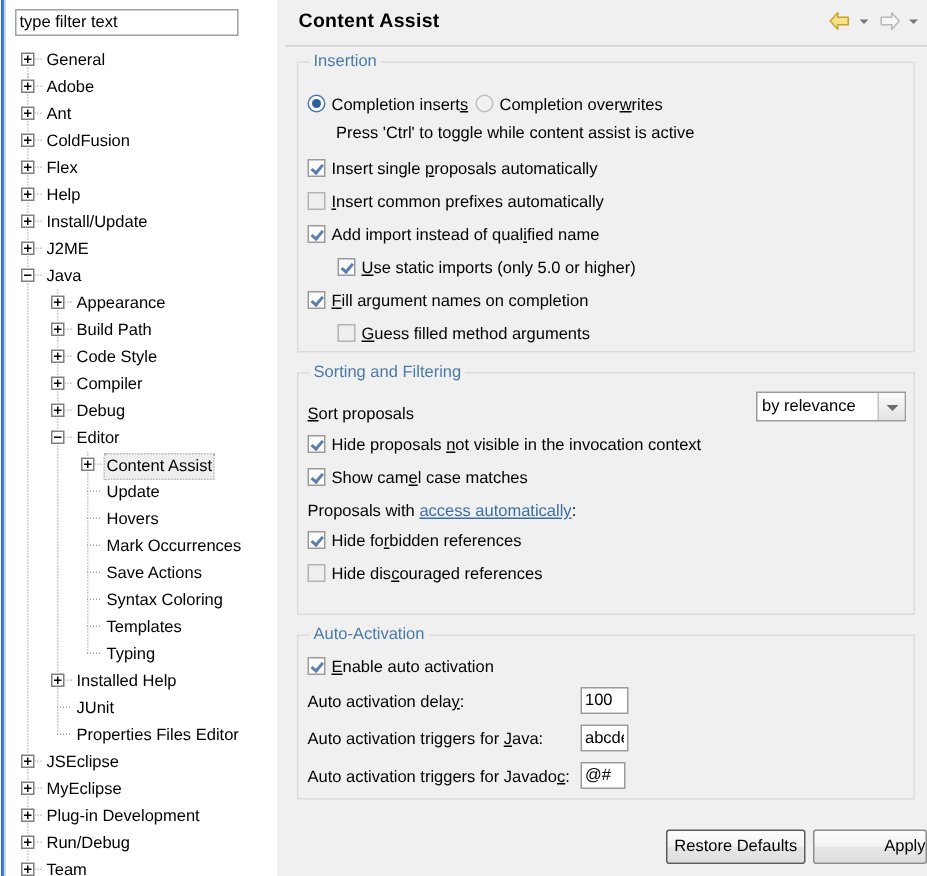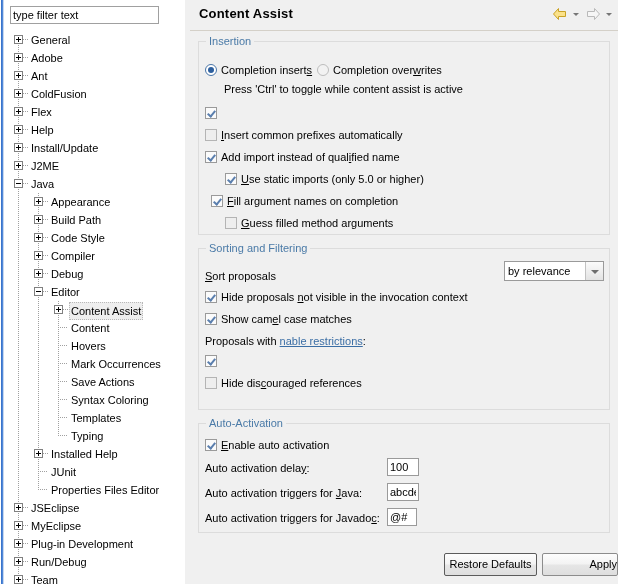--- a/index.html
+++ b/index.html
@@ -346,21 +346,21 @@
         <div class="tree-row"><div class="vline" style="left: 14px; top: 0px; height: 18px;"></div><div class="hline" style="left: 19px; width: 5px;"></div><div class="exp plus" style="left: 10px;"></div><span class="tree-label" style="margin-left: 25px;">Install/Update</span></div>
         <div class="tree-row"><div class="vline" style="left: 14px; top: 0px; height: 18px;"></div><div class="hline" style="left: 19px; width: 5px;"></div><div class="exp plus" style="left: 10px;"></div><span class="tree-label" style="margin-left: 25px;">J2ME</span></div>
         <div class="tree-row"><div class="vline" style="left: 14px; top: 0px; height: 18px;"></div><div class="hline" style="left: 19px; width: 5px;"></div><div class="exp" style="left: 10px;"></div><span class="tree-label" style="margin-left: 25px;">Java</span></div>
         <div class="tree-row"><div class="vline" style="left: 14px; top: 0px; height: 18px;"></div><div class="vline" style="left: 34px; top: 0px; height: 18px;"></div><div class="hline" style="left: 39px; width: 5px;"></div><div class="exp plus" style="left: 30px;"></div><span class="tree-label" style="margin-left: 45px;">Appearance</span></div>
         <div class="tree-row"><div class="vline" style="left: 14px; top: 0px; height: 18px;"></div><div class="vline" style="left: 34px; top: 0px; height: 18px;"></div><div class="hline" style="left: 39px; width: 5px;"></div><div class="exp plus" style="left: 30px;"></div><span class="tree-label" style="margin-left: 45px;">Build Path</span></div>
         <div class="tree-row"><div class="vline" style="left: 14px; top: 0px; height: 18px;"></div><div class="vline" style="left: 34px; top: 0px; height: 18px;"></div><div class="hline" style="left: 39px; width: 5px;"></div><div class="exp plus" style="left: 30px;"></div><span class="tree-label" style="margin-left: 45px;">Code Style</span></div>
         <div class="tree-row"><div class="vline" style="left: 14px; top: 0px; height: 18px;"></div><div class="vline" style="left: 34px; top: 0px; height: 18px;"></div><div class="hline" style="left: 39px; width: 5px;"></div><div class="exp plus" style="left: 30px;"></div><span class="tree-label" style="margin-left: 45px;">Compiler</span></div>
         <div class="tree-row"><div class="vline" style="left: 14px; top: 0px; height: 18px;"></div><div class="vline" style="left: 34px; top: 0px; height: 18px;"></div><div class="hline" style="left: 39px; width: 5px;"></div><div class="exp plus" style="left: 30px;"></div><span class="tree-label" style="margin-left: 45px;">Debug</span></div>
         <div class="tree-row"><div class="vline" style="left: 14px; top: 0px; height: 18px;"></div><div class="vline" style="left: 34px; top: 0px; height: 18px;"></div><div class="hline" style="left: 39px; width: 5px;"></div><div class="exp" style="left: 30px;"></div><span class="tree-label" style="margin-left: 45px;">Editor</span></div>
         <div class="tree-row selected"><div class="vline" style="left: 14px; top: 0px; height: 18px;"></div><div class="vline" style="left: 34px; top: 0px; height: 18px;"></div><div class="vline" style="left: 54px; top: 0px; height: 18px;"></div><div class="hline" style="left: 59px; width: 5px;"></div><div class="exp plus" style="left: 50px;"></div><span class="tree-label" style="margin-left: 65px;">Content Assist</span></div>
-        <div class="tree-row"><div class="vline" style="left: 14px; top: 0px; height: 18px;"></div><div class="vline" style="left: 34px; top: 0px; height: 18px;"></div><div class="vline" style="left: 54px; top: 0px; height: 18px;"></div><div class="hline" style="left: 54px; width: 10px;"></div><span class="tree-label" style="margin-left: 65px;">Content</span></div>
+        <div class="tree-row"><div class="vline" style="left: 14px; top: 0px; height: 18px;"></div><div class="vline" style="left: 34px; top: 0px; height: 18px;"></div><div class="vline" style="left: 54px; top: 0px; height: 18px;"></div><div class="hline" style="left: 54px; width: 10px;"></div><span class="tree-label" style="margin-left: 65px;">Update</span></div>
         <div class="tree-row"><div class="vline" style="left: 14px; top: 0px; height: 18px;"></div><div class="vline" style="left: 34px; top: 0px; height: 18px;"></div><div class="vline" style="left: 54px; top: 0px; height: 18px;"></div><div class="hline" style="left: 54px; width: 10px;"></div><span class="tree-label" style="margin-left: 65px;">Hovers</span></div>
         <div class="tree-row"><div class="vline" style="left: 14px; top: 0px; height: 18px;"></div><div class="vline" style="left: 34px; top: 0px; height: 18px;"></div><div class="vline" style="left: 54px; top: 0px; height: 18px;"></div><div class="hline" style="left: 54px; width: 10px;"></div><span class="tree-label" style="margin-left: 65px;">Mark Occurrences</span></div>
         <div class="tree-row"><div class="vline" style="left: 14px; top: 0px; height: 18px;"></div><div class="vline" style="left: 34px; top: 0px; height: 18px;"></div><div class="vline" style="left: 54px; top: 0px; height: 18px;"></div><div class="hline" style="left: 54px; width: 10px;"></div><span class="tree-label" style="margin-left: 65px;">Save Actions</span></div>
         <div class="tree-row"><div class="vline" style="left: 14px; top: 0px; height: 18px;"></div><div class="vline" style="left: 34px; top: 0px; height: 18px;"></div><div class="vline" style="left: 54px; top: 0px; height: 18px;"></div><div class="hline" style="left: 54px; width: 10px;"></div><span class="tree-label" style="margin-left: 65px;">Syntax Coloring</span></div>
         <div class="tree-row"><div class="vline" style="left: 14px; top: 0px; height: 18px;"></div><div class="vline" style="left: 34px; top: 0px; height: 18px;"></div><div class="vline" style="left: 54px; top: 0px; height: 18px;"></div><div class="hline" style="left: 54px; width: 10px;"></div><span class="tree-label" style="margin-left: 65px;">Templates</span></div>
         <div class="tree-row"><div class="vline" style="left: 14px; top: 0px; height: 18px;"></div><div class="vline" style="left: 34px; top: 0px; height: 18px;"></div><div class="vline" style="left: 54px; top: 0px; height: 9px;"></div><div class="hline" style="left: 54px; width: 10px;"></div><span class="tree-label" style="margin-left: 65px;">Typing</span></div>
         <div class="tree-row"><div class="vline" style="left: 14px; top: 0px; height: 18px;"></div><div class="vline" style="left: 34px; top: 0px; height: 18px;"></div><div class="hline" style="left: 39px; width: 5px;"></div><div class="exp plus" style="left: 30px;"></div><span class="tree-label" style="margin-left: 45px;">Installed Help</span></div>
         <div class="tree-row"><div class="vline" style="left: 14px; top: 0px; height: 18px;"></div><div class="vline" style="left: 34px; top: 0px; height: 18px;"></div><div class="hline" style="left: 34px; width: 10px;"></div><span class="tree-label" style="margin-left: 45px;">JUnit</span></div>
         <div class="tree-row"><div class="vline" style="left: 14px; top: 0px; height: 18px;"></div><div class="vline" style="left: 34px; top: 0px; height: 9px;"></div><div class="hline" style="left: 34px; width: 10px;"></div><span class="tree-label" style="margin-left: 45px;">Properties Files Editor</span></div>
         <div class="tree-row"><div class="vline" style="left: 14px; top: 0px; height: 18px;"></div><div class="hline" style="left: 19px; width: 5px;"></div><div class="exp plus" style="left: 10px;"></div><span class="tree-label" style="margin-left: 25px;">JSEclipse</span></div>
@@ -398,32 +398,32 @@
 
       <div class="ctl" style="left:6px; top:21px;">
         <span class="radio checked"></span><span>Completion insert<span class="mn">s</span></span>
       </div>
       <div class="ctl" style="left:118px; top:21px;">
         <span class="radio dim"></span><span>Completion over<span class="mn">w</span>rites</span>
       </div>
       <div class="ctl" style="left:25px; top:40px;">Press 'Ctrl' to toggle while content assist is active</div>
 
       <div class="ctl" style="left:6px; top:64px;">
-        <span class="cbox checked"></span>
+        <span class="cbox checked"></span><span>Insert single <span class="mn">p</span>roposals automatically</span>
       </div>
       <div class="ctl" style="left:6px; top:86px;">
         <span class="cbox dim"></span><span><span class="mn">I</span>nsert common prefixes automatically</span>
       </div>
       <div class="ctl" style="left:6px; top:108px;text-align:right;">
         <span class="cbox checked"></span><span>Add import instead of qual<span class="mn">i</span>fied name</span>
       </div>
       <div class="ctl" style="left:26px; top:130px;">
         <span class="cbox checked"></span><span><span class="mn">U</span>se static imports (only 5.0 or higher)</span>
       </div>
-      <div class="ctl" style="left:12px; top:152px;">
+      <div class="ctl" style="left:6px; top:152px;">
         <span class="cbox checked"></span><span><span class="mn">F</span>ill argument names on completion</span>
       </div>
       <div class="ctl" style="left:26px; top:174px;">
         <span class="cbox dim"></span><span><span class="mn">G</span>uess filled method arguments</span>
       </div>
     </div>
 
     <div class="group" style="left:8px; top:248px; width:412px; height:162px;">
       <span class="group-title">Sorting and Filtering</span>
 
@@ -436,25 +436,25 @@
       </div>
 
       <div class="ctl" style="left:6px; top:41px;">
         <span class="cbox checked"></span><span>Hide proposals <span class="mn">n</span>ot visible in the invocation context</span>
       </div>
       <div class="ctl" style="left:6px; top:63px;">
         <span class="cbox checked"></span><span>Show cam<span class="mn">e</span>l case matches</span>
       </div>
 
       <div class="ctl" style="left:6px; top:85px;">
-        <span>Proposals with </span><span class="link">nable restrictions</span><span>:</span>
+        <span>Proposals with </span><span class="link">access automatically</span><span>:</span>
       </div>
 
       <div class="ctl" style="left:6px; top:105px;">
-        <span class="cbox checked"></span>
+        <span class="cbox checked"></span><span>Hide fo<span class="mn">r</span>bidden references</span>
       </div>
       <div class="ctl" style="left:6px; top:127px;">
         <span class="cbox dim"></span><span>Hide dis<span class="mn">c</span>ouraged references</span>
       </div>
     </div>
 
     <div class="group" style="left:8px; top:423px; width:412px; height:110px;">
       <span class="group-title">Auto-Activation</span>
 
       <div class="ctl" style="left:6px; top:14px;">

